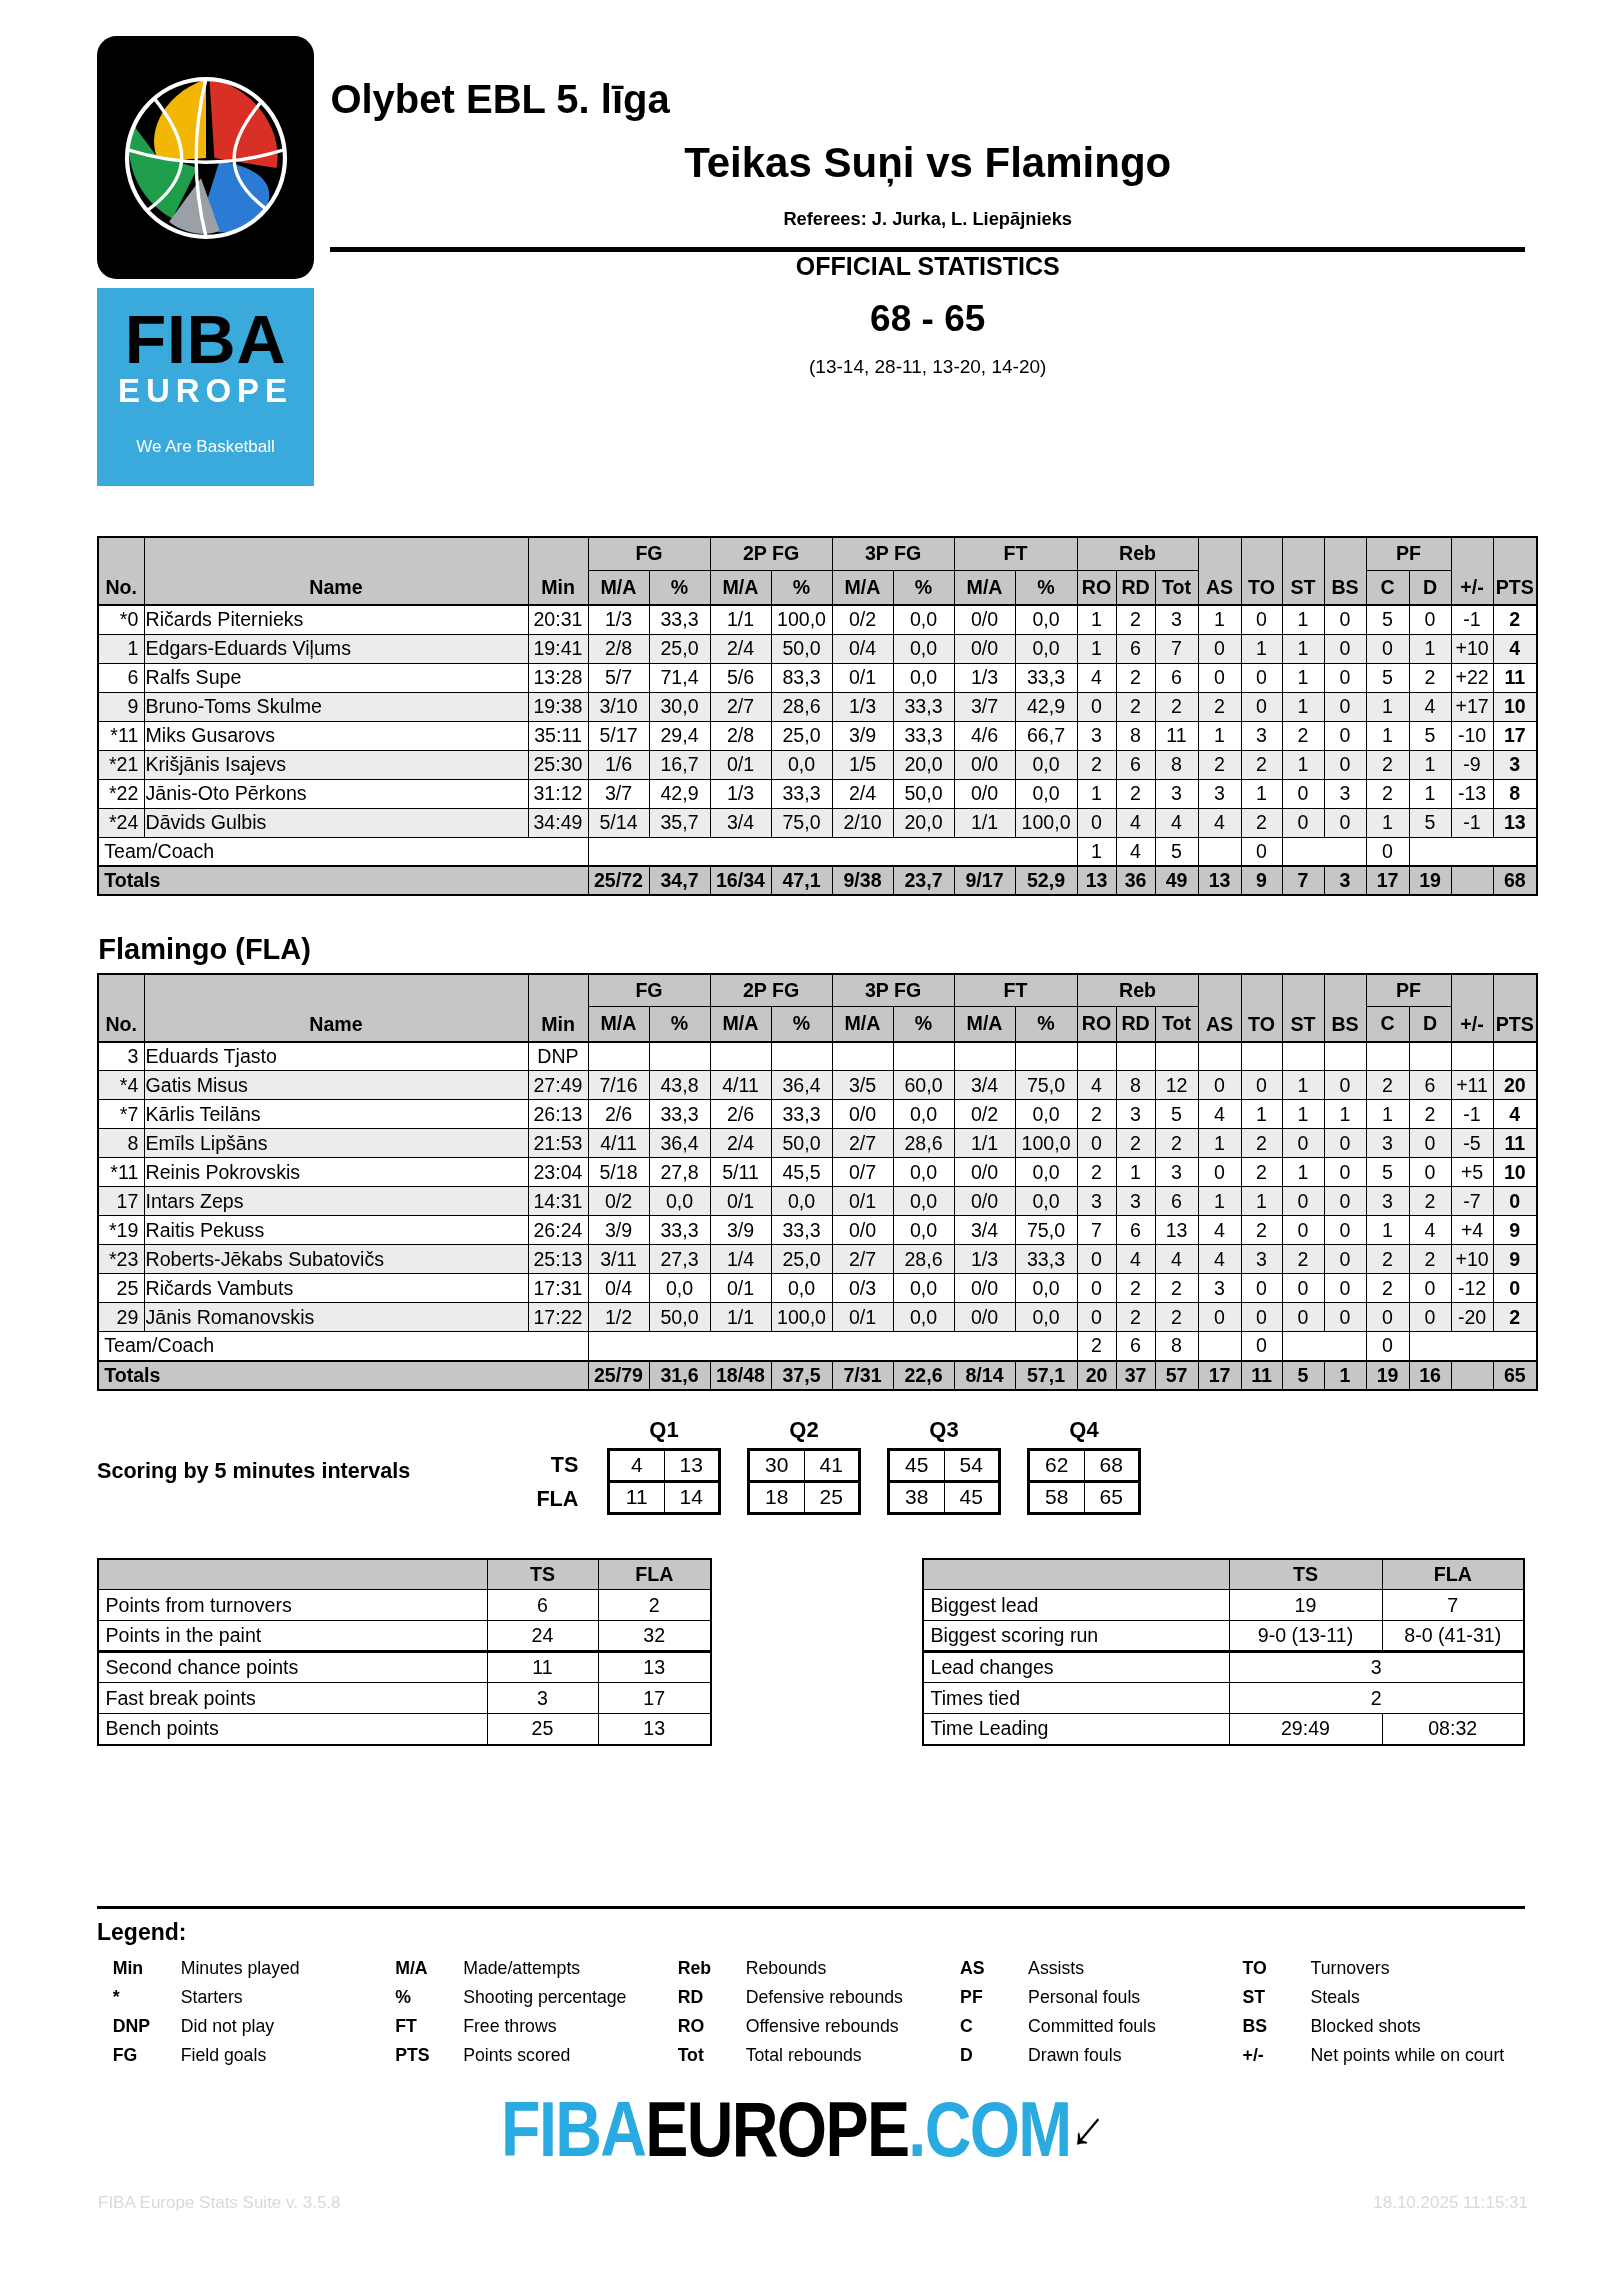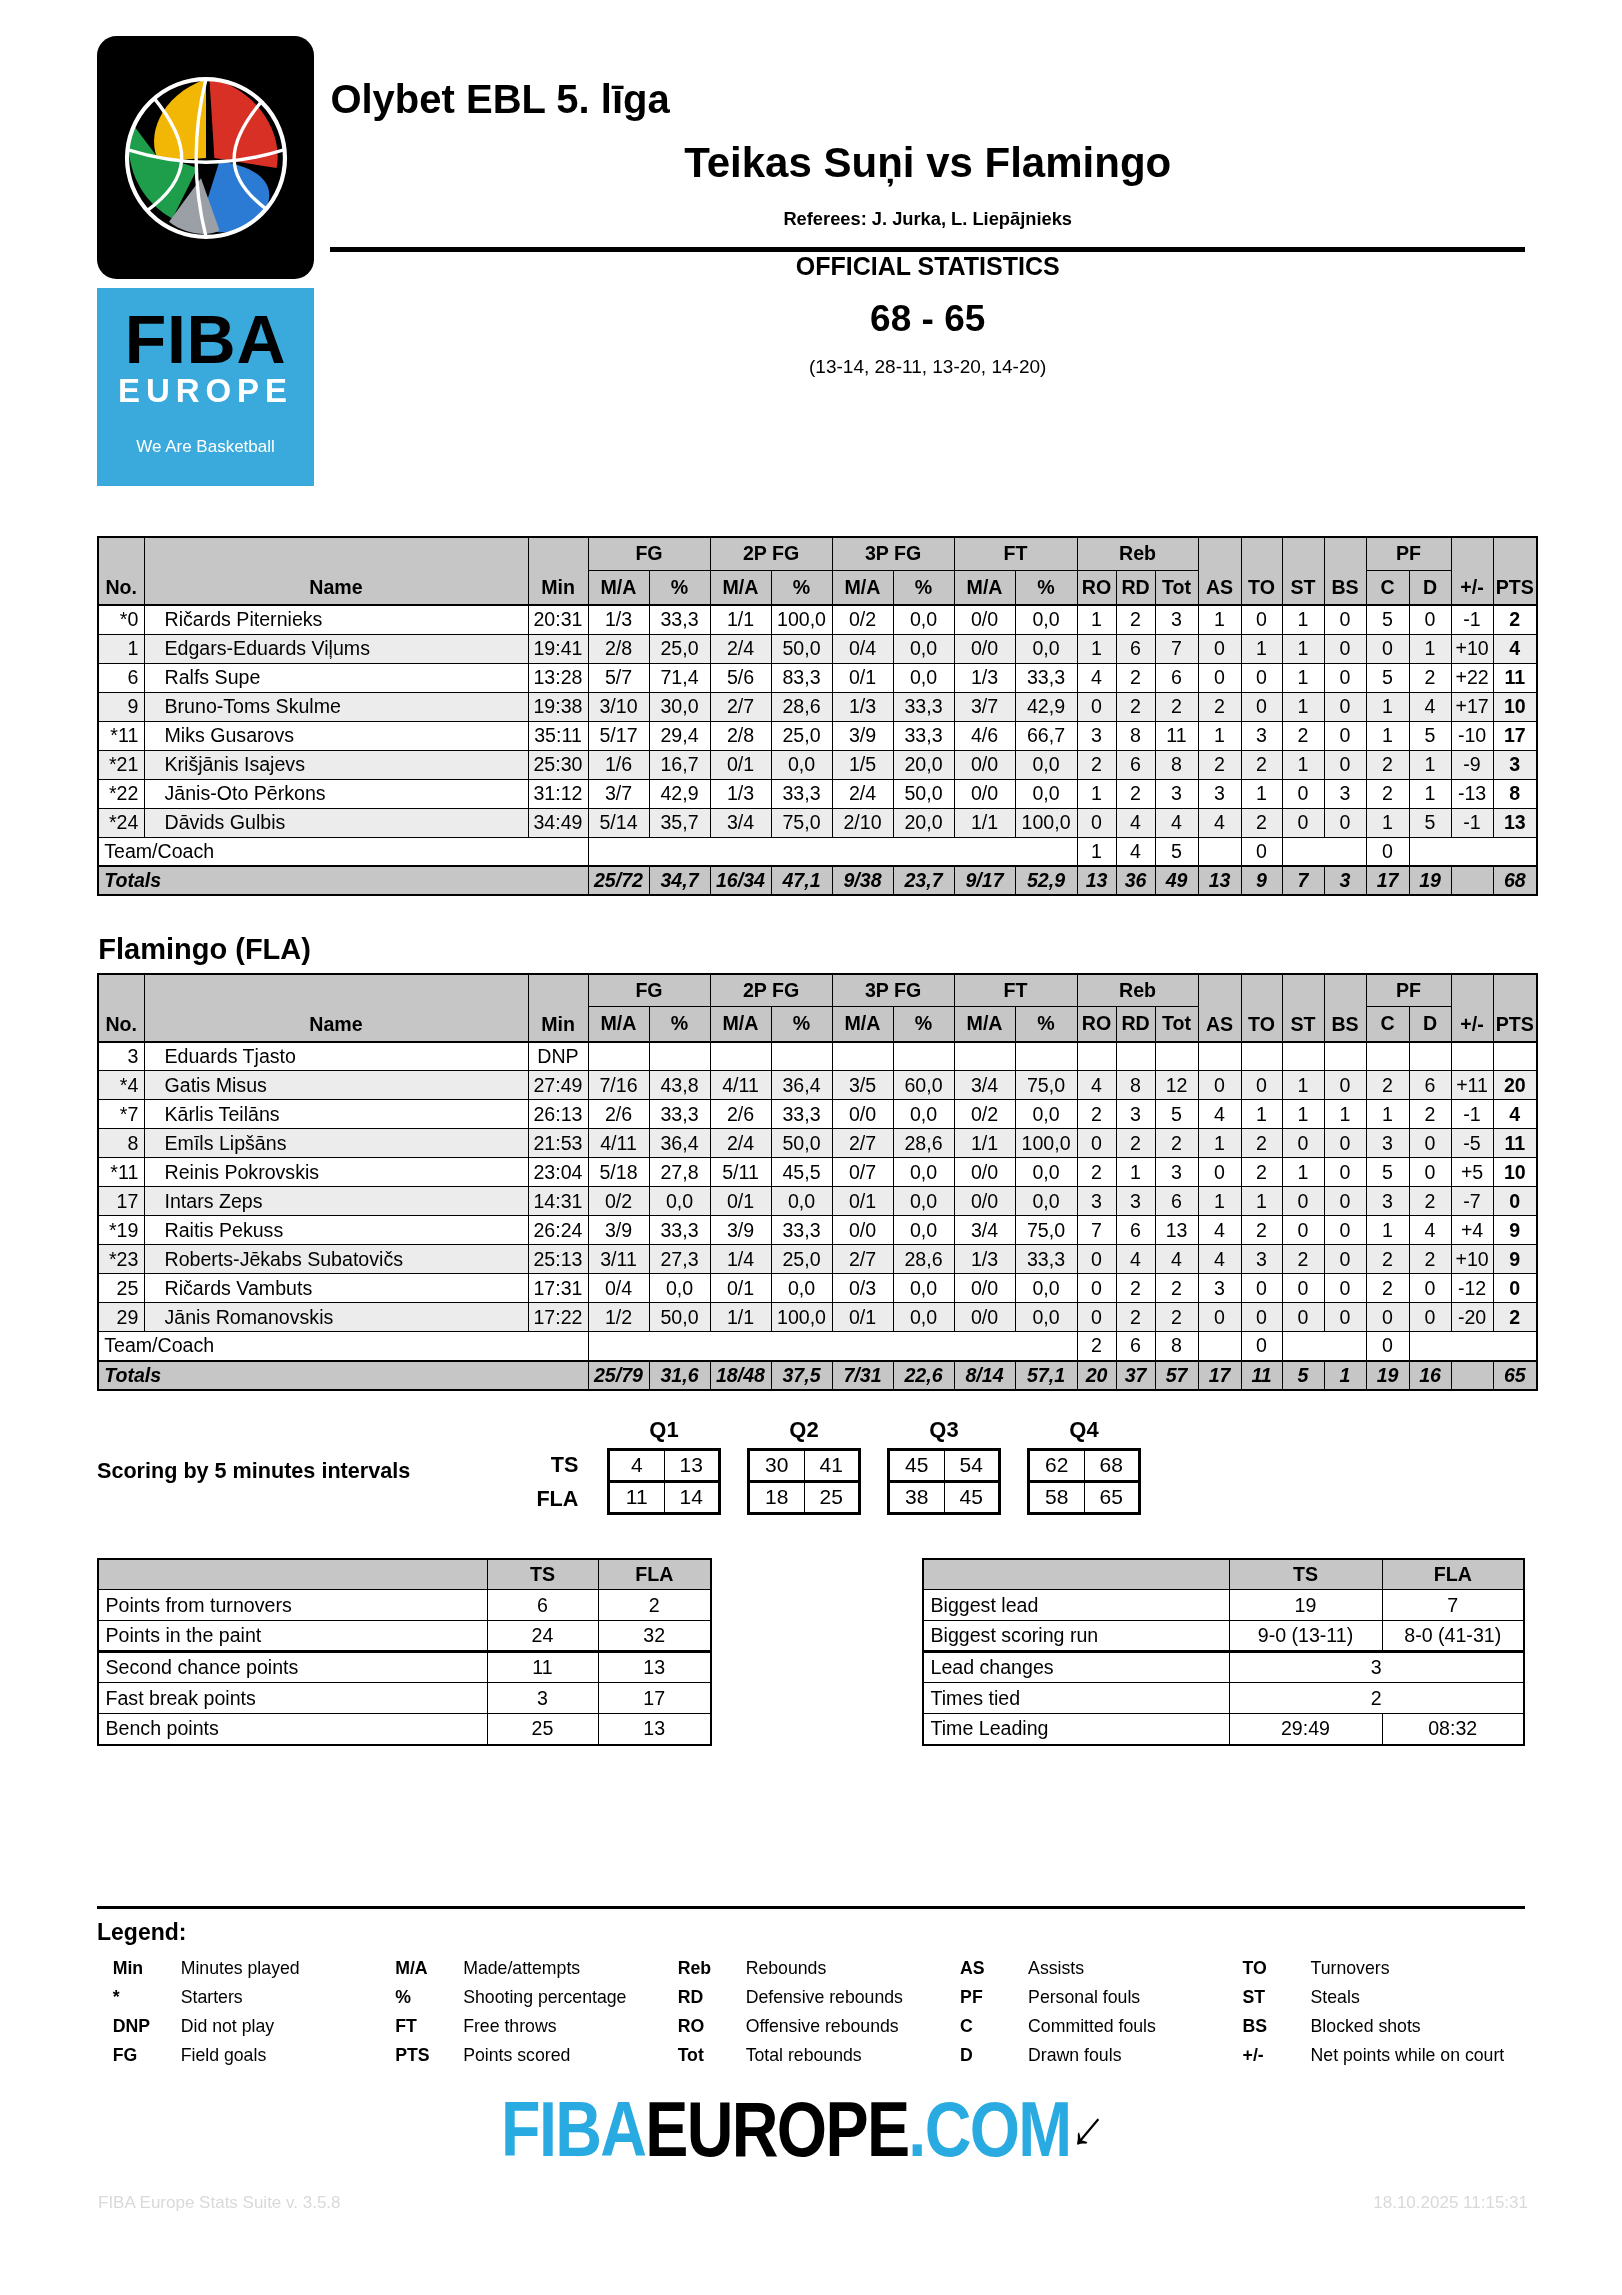--- a/index.html
+++ b/index.html
@@ -36,24 +36,24 @@
   table.stat-table { border-collapse:collapse; width:1428px; table-layout:fixed;
                      font-size:19.6px; border:2.6px solid #000; }
   .stat-table th, .stat-table td { border:1.3px solid #000; text-align:center;
                      height:29px; padding:0; white-space:nowrap; overflow:hidden; }
   .stat-table thead th { background:#c6c6c6; font-weight:bold; }
   .stat-table thead { border-bottom:2.6px solid #000; }
   .stat-table thead tr.grp th { height:33px; border-bottom:1.3px solid #000; }
   .stat-table thead tr.sub th { height:35px; }
   .stat-table thead th.rs { vertical-align:bottom; padding-bottom:5.2px; }
   .stat-table td.c-no { text-align:right; padding-right:5.2px; }
-  .stat-table td.c-name { text-align:left; padding-left:20px; }
+  .stat-table td.c-name { text-align:left; padding-left:1px; }
   .stat-table td.c-pts { font-weight:bold; }
   .stat-table tr.alt td { background:#ececec; }
-  .stat-table tr.totals-row td { background:#c6c6c6; font-weight:bold; border-top:2.6px solid #000;font-style:italic; }
+  .stat-table tr.totals-row td { background:#c6c6c6; font-weight:bold; border-top:2.6px solid #000; }
   .stat-table td.lbl { text-align:left; padding-left:5.2px; }
 
   
   .scoring { display:flex; margin-top:26px; }
   .scoring-label { width:424px; font-size:21.6px; font-weight:bold; padding-top:41px; }
   .scoring-grid { display:grid; grid-template-columns:60px repeat(4,114px); column-gap:26px; align-items:center; }
   .sc-qhead { text-align:center; font-size:22px; font-weight:bold; padding-bottom:5.2px; }
   .sc-team { text-align:right; font-size:21.6px; font-weight:bold; padding-right:2.6px; }
   .sc-box { display:flex; height:35px; border:3.3px solid #000; background:#fff; }
   .sc-box.sc-row2 { margin-top:-3.3px; }

